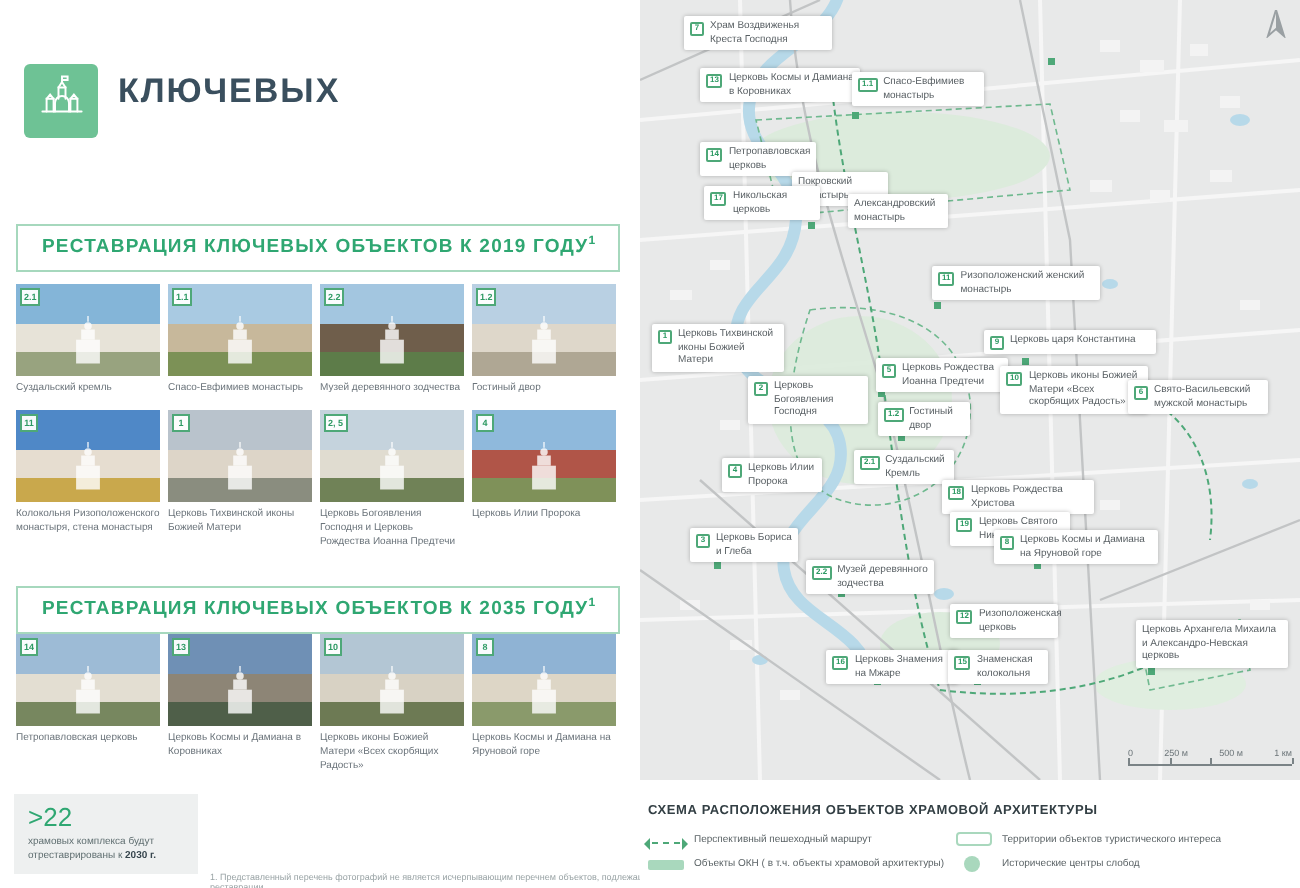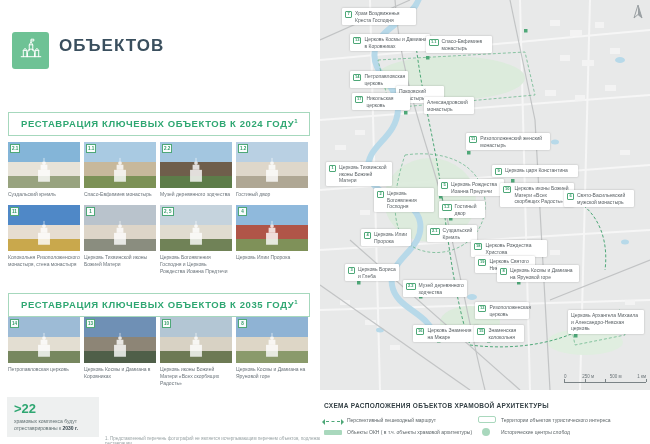--- a/index.html
+++ b/index.html
@@ -24,21 +24,21 @@
   .grid-2024b { top:205px; }
   .grid-2030  { top:317px; }
   .photo-card { position:relative; }
   .photo { position:relative; width:72px; height:46px; overflow:hidden; }
   .photo svg { position:absolute; left:50%; bottom:4px; transform:translateX(-50%); opacity:.8; }
   .pbadge { position:absolute; top:2px; left:2px; min-width:9px; height:9px; padding:0 1px; background:rgba(255,255,255,.95); border:1px solid #4ea878; color:#2e9a64; font-size:4.5px; font-weight:bold; display:flex; align-items:center; justify-content:center; z-index:2; }
   .caption { margin-top:3px; font-size:5px; line-height:1.35; color:#6a737a; }
 
   
   .stat-box { position:absolute; left:7px; top:397px; width:92px; height:40px; background:#eef0f0; padding:5px 7px; }
-  .stat-value { font-size:13px; font-weight:bold; color:#2fa772; line-height:1; }
+  .stat-value { font-size:13px; font-weight:normal; color:#2fa772; line-height:1; }
   .stat-desc { margin-top:3px; font-size:5px; line-height:1.4; color:#5f6e70; }
   .stat-desc b { color:#36454d; }
   .footnote { position:absolute; left:105px; top:436px; width:250px; font-size:4.5px; color:#99a3a5; }
 
   
   .map { position:absolute; left:320px; top:0; width:330px; height:390px; background:#e8e9e9; overflow:hidden; }
   .map > svg.base { position:absolute; left:0; top:0; }
   .map-label { position:absolute; display:flex; gap:3px; align-items:flex-start; background:#fff; padding:2px 3px; border-radius:1px; box-shadow:0 0 2px rgba(0,0,0,.25); font-size:5px; color:#585f63; line-height:1.3; z-index:3; }
   .map-label .badge { flex:0 0 auto; min-width:7px; height:7px; padding:0 1px; border:1px solid #4ea878; color:#2e9a64; font-size:4px; font-weight:bold; display:flex; align-items:center; justify-content:center; background:#fff; border-radius:1px; margin-top:0.5px; }
   .north { position:absolute; right:6px; top:5px; z-index:4; }
@@ -72,24 +72,24 @@
         <path d="M6 31 h28"></path>
         <path d="M15 31 v-6 a5 5 0 0 1 10 0 v6"></path>
         <path d="M9 31 v-9 h5 v9 M26 31 v-9 h5 v9"></path>
         <path d="M9 22 l2.5-3 2.5 3 M26 22 l2.5-3 2.5 3"></path>
         <path d="M17.5 22 v-8 h5 v8"></path>
         <path d="M17.5 14 l2.5-4 2.5 4"></path>
         <path d="M20 10 v-4 h4 v2.5 h-4"></path>
       </svg>
     </span>
   </div>
-  <div class="page-title">ОБЪЕКТОВ</div>
+  <div class="page-title">КЛЮЧЕВЫХ</div>
 
   <div class="section-header sec-2024">
-    <span><span>РЕСТАВРАЦИЯ КЛЮЧЕВЫХ ОБЪЕКТОВ К 2024 ГОДУ</span><sup>1</sup></span>
+    <span><span>РЕСТАВРАЦИЯ КЛЮЧЕВЫХ ОБЪЕКТОВ К 2019 ГОДУ</span><sup>1</sup></span>
   </div>
   <div class="photo-grid grid-2024a">
       <figure class="photo-card">
     <div class="photo" style="background: linear-gradient(rgb(132, 181, 216) 0%, rgb(132, 181, 216) 44%, rgb(231, 227, 216) 44%, rgb(231, 227, 216) 74%, rgb(152, 163, 127) 74%, rgb(152, 163, 127) 100%);">
       <span class="pbadge">2.1</span>
       <svg width="34" height="30" viewBox="0 0 40 30">
         <path d="M13 30 V16 h14 V30 Z" fill="#ffffff"></path>
         <path d="M16 16 V10 h8 v6 Z" fill="#ffffff"></path>
         <circle cx="20" cy="8" r="2.2" fill="#ffffff"></circle>
         <path d="M20 5.5 V2" stroke="#ffffff" stroke-width="0.9"></path>

